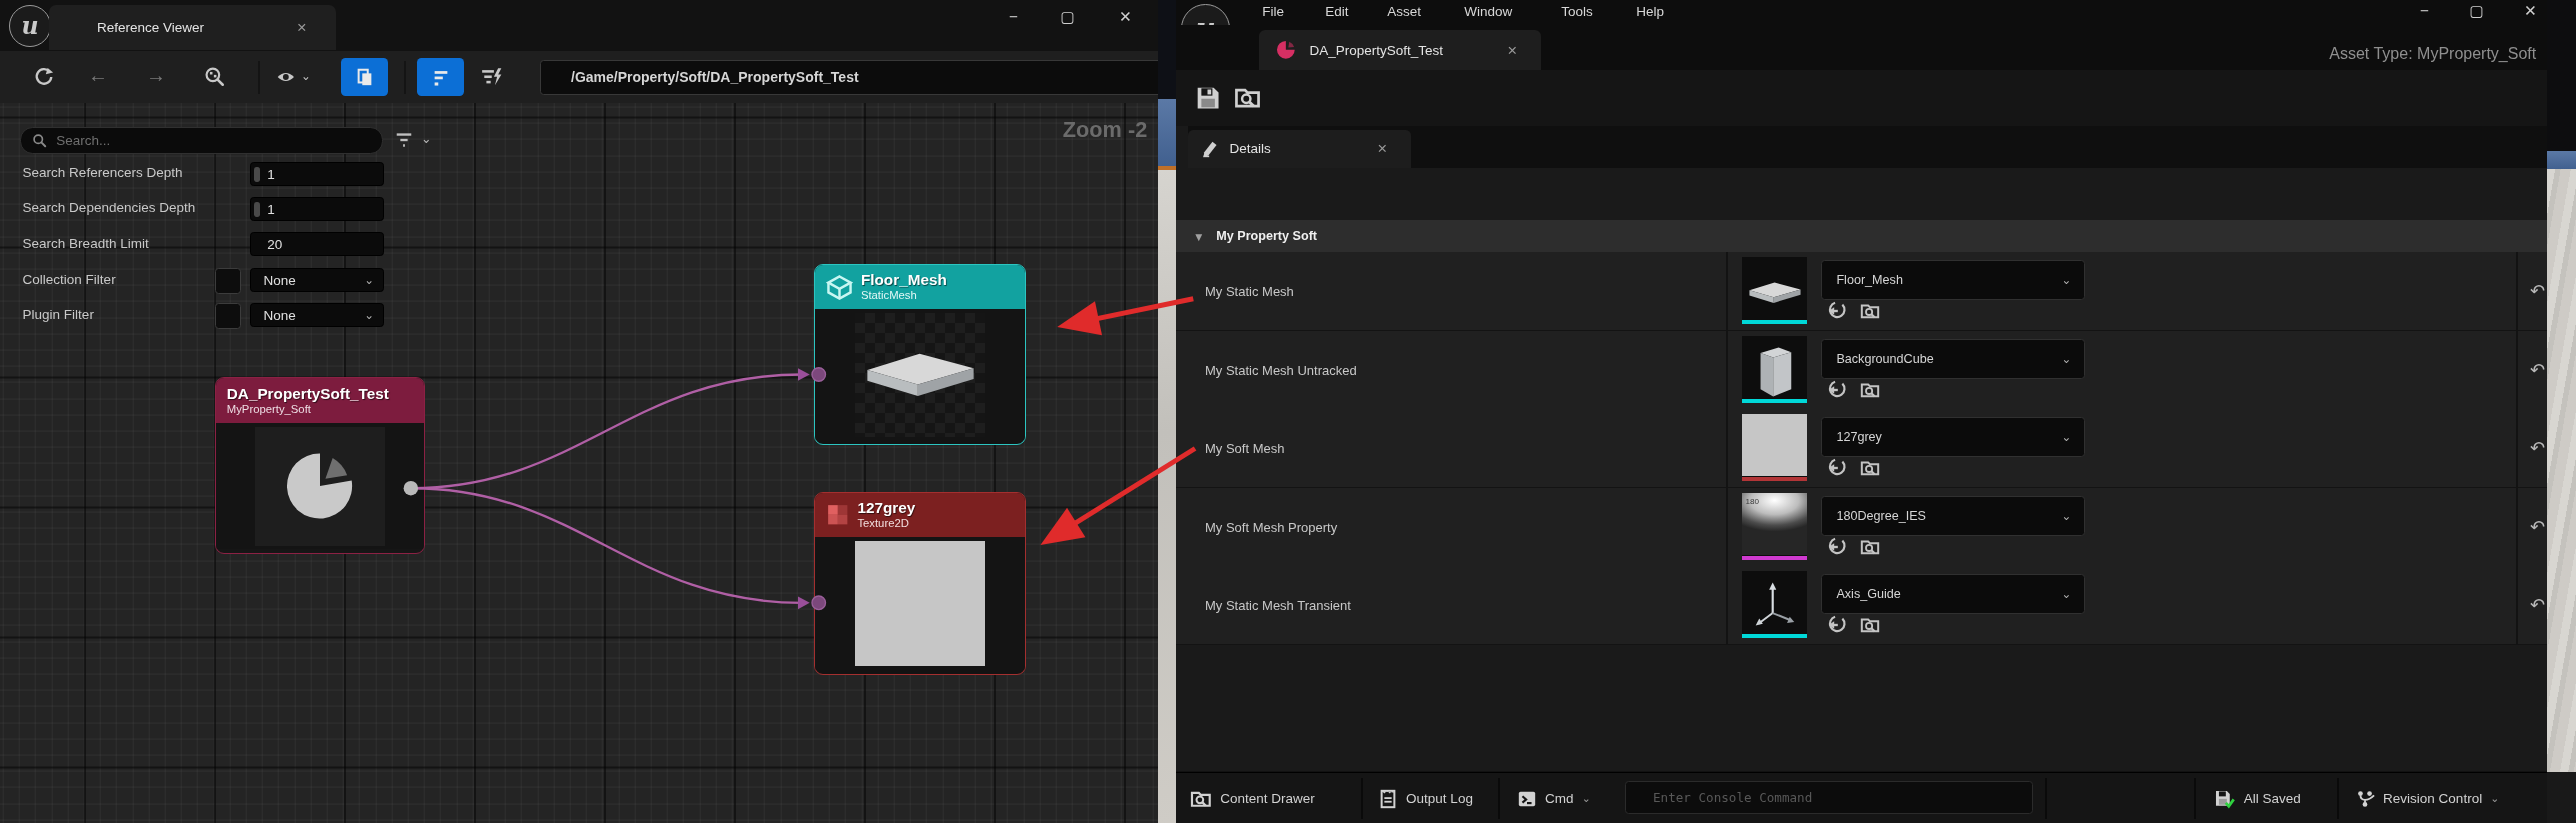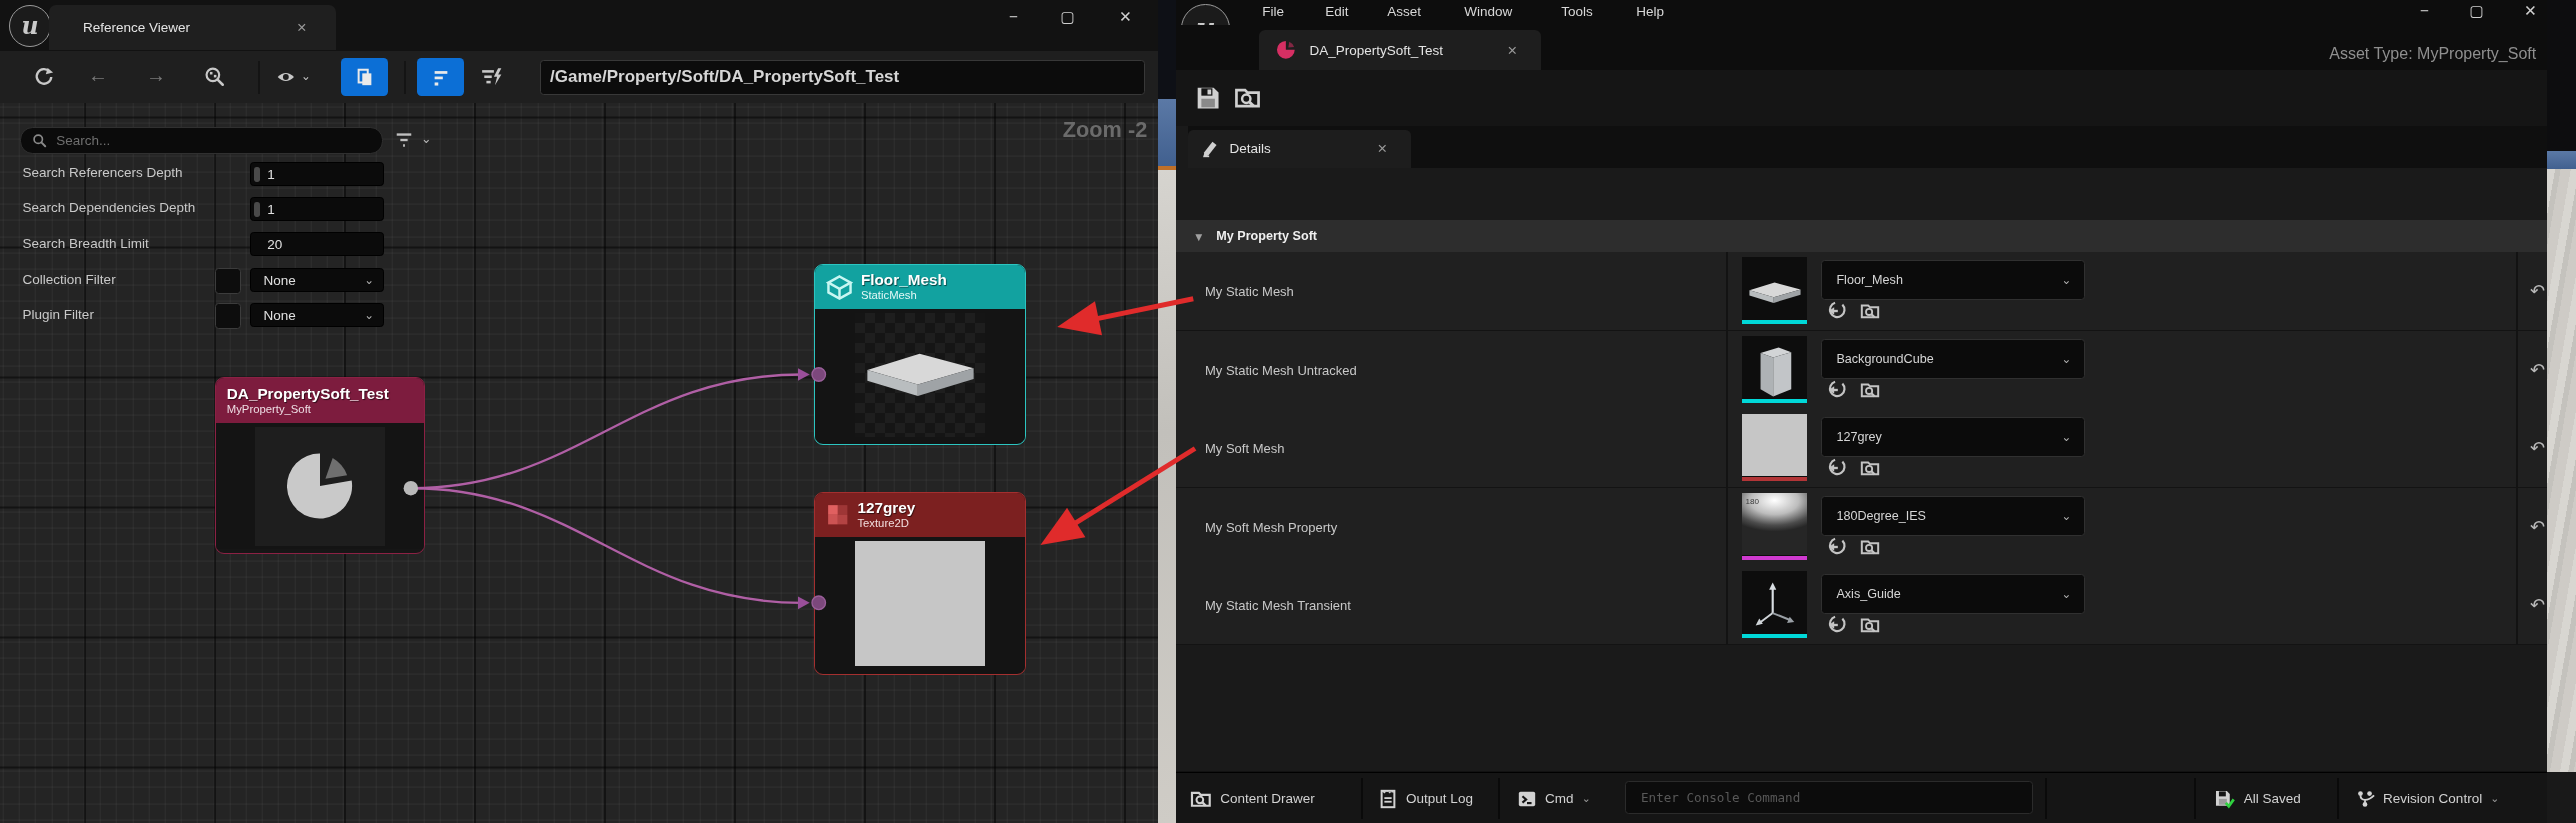--- a/index.html
+++ b/index.html
@@ -15,21 +15,21 @@
   .tab-l{background:#1f1f1f;border-radius:7.2px 7.2px 0 0;display:flex;align-items:center;}
   .tab-label{font-size:13.5px;color:#e4e4e4;}
   .tab-x{color:#9a9a9a;font-size:12.6px;cursor:pointer;}
   .winctl{font-size:15.3px;color:#cfcfcf;width:27px;text-align:center;cursor:pointer;}
   .ltool{left:0;top:51px;width:100%;height:52px;background:#1f1f1f;}
   .tbic{color:#c8c8c8;}
   .tbic.dim{color:#7a7a7a;}
   .bluebtn{width:47px;height:38px;background:#0c6fd6;border-radius:4.5px;display:flex;align-items:center;justify-content:center;}
   .vsep{width:1.8px;height:32.5px;background:#141414;}
   .pathfield{background:#0c0c0c;border:0.9px solid #383838;border-radius:3.6px;
-    font-size:17px;font-weight:bold;color:#d6d6d6;display:flex;align-items:center;padding-left:9px;}
+    font-size:14px;font-weight:bold;color:#d6d6d6;display:flex;align-items:center;padding-left:30px;}
   
   .graph{left:0;top:103px;width:1158px;height:720px;background-color:#242424;
     background-image:
       repeating-linear-gradient(to right, rgba(0,0,0,.48) 0 1.8px, transparent 1.8px 130px),
       repeating-linear-gradient(to bottom, rgba(0,0,0,.48) 0 1.8px, transparent 1.8px 130px),
       repeating-linear-gradient(to right, rgba(255,255,255,.05) 0 0.9px, transparent 0.9px 16.2px),
       repeating-linear-gradient(to bottom, rgba(255,255,255,.05) 0 0.9px, transparent 0.9px 16.2px);
     background-position:84px 13.5px,84px 13.5px,2.7px 3.6px,2.7px 3.6px;}
   .srow-label{font-size:13.5px;color:#c9c9c9;}
   .sbox{background:#0b0b0b;border:0.9px solid #000;border-radius:3.6px;height:24.4px;box-sizing:border-box;
@@ -69,21 +69,21 @@
   .ddown{position:absolute;left:645px;top:8.1px;width:262px;height:38px;background:#0b0b0b;border:0.9px solid #303030;border-radius:3.6px;
     display:flex;align-items:center;font-size:12.6px;color:#d6d6d6;}
   .ddown .val{margin-left:14.4px;}
   .rowics{position:absolute;left:650px;top:49px;display:flex;gap:14.4px;color:#c4c4c4;}
   .resetbtn{position:absolute;left:1348px;top:0;height:100%;width:27px;display:flex;align-items:center;justify-content:center;
     color:#b8b8b8;font-size:18px;cursor:pointer;}
   .statusbar{left:0;top:772px;width:100%;height:51px;background:#151515;border-top:1.8px solid #000;}
   .sbitem{position:absolute;top:0;height:100%;display:flex;align-items:center;gap:8.1px;font-size:13.5px;color:#d2d2d2;cursor:pointer;}
   .sbdiv{position:absolute;top:5.4px;width:1.8px;height:41px;background:#0a0a0a;}
   .console{position:absolute;left:449px;top:8.1px;width:408px;height:32.5px;background:#0c0c0c;border:0.9px solid #2b2b2b;border-radius:3.6px;
-    color:#585858;font-family:"DejaVu Sans Mono",monospace;font-size:12.6px;padding-left:15px;box-sizing:border-box;}
+    color:#585858;font-family:"DejaVu Sans Mono",monospace;font-size:12.6px;padding-left:27px;box-sizing:border-box;}
   .console::placeholder{color:#585858;}
   input.bare{background:transparent;border:none;outline:none;color:#cfcfcf;font-family:"Liberation Sans",sans-serif;font-size:13.5px;width:85%;}
   input.bare::placeholder{color:#6f6f6f;}
   
   .rstrip{left:2547px;top:0;width:29px;height:823px;z-index:30;}
   svg.ic{display:block;}
 </style>
 </head>
 <body>
 
@@ -198,21 +198,21 @@
     </defs>
   </svg>
 
   <div class="abs lwin">
 
     <div class="abs ltitle">
       <div class="abs logobox" style="left:9px;top:5.4px;">
         <span class="uglyph">u</span>
       </div>
       <div class="abs tab-l" style="left:49px;top:5.4px;width:287px;height:45px;">
-        <span class="tab-label" style="margin-left:34px;">Reference Viewer</span>
+        <span class="tab-label" style="margin-left:48px;">Reference Viewer</span>
         <span class="tab-x" style="margin-left:auto;margin-right:29px;">✕</span>
       </div>
       <div class="abs winctl" style="left:1000px;top:8.1px;">−</div>
       <div class="abs winctl" style="left:1054px;top:8.1px;">▢</div>
       <div class="abs winctl" style="left:1112px;top:8.1px;">✕</div>
     </div>
 
     <div class="abs ltool">
       <svg class="abs ic tbic" style="left:34px;top:16.2px;" width="20" height="20" viewBox="0 0 22 22">
           <use href="#refresh"></use>

